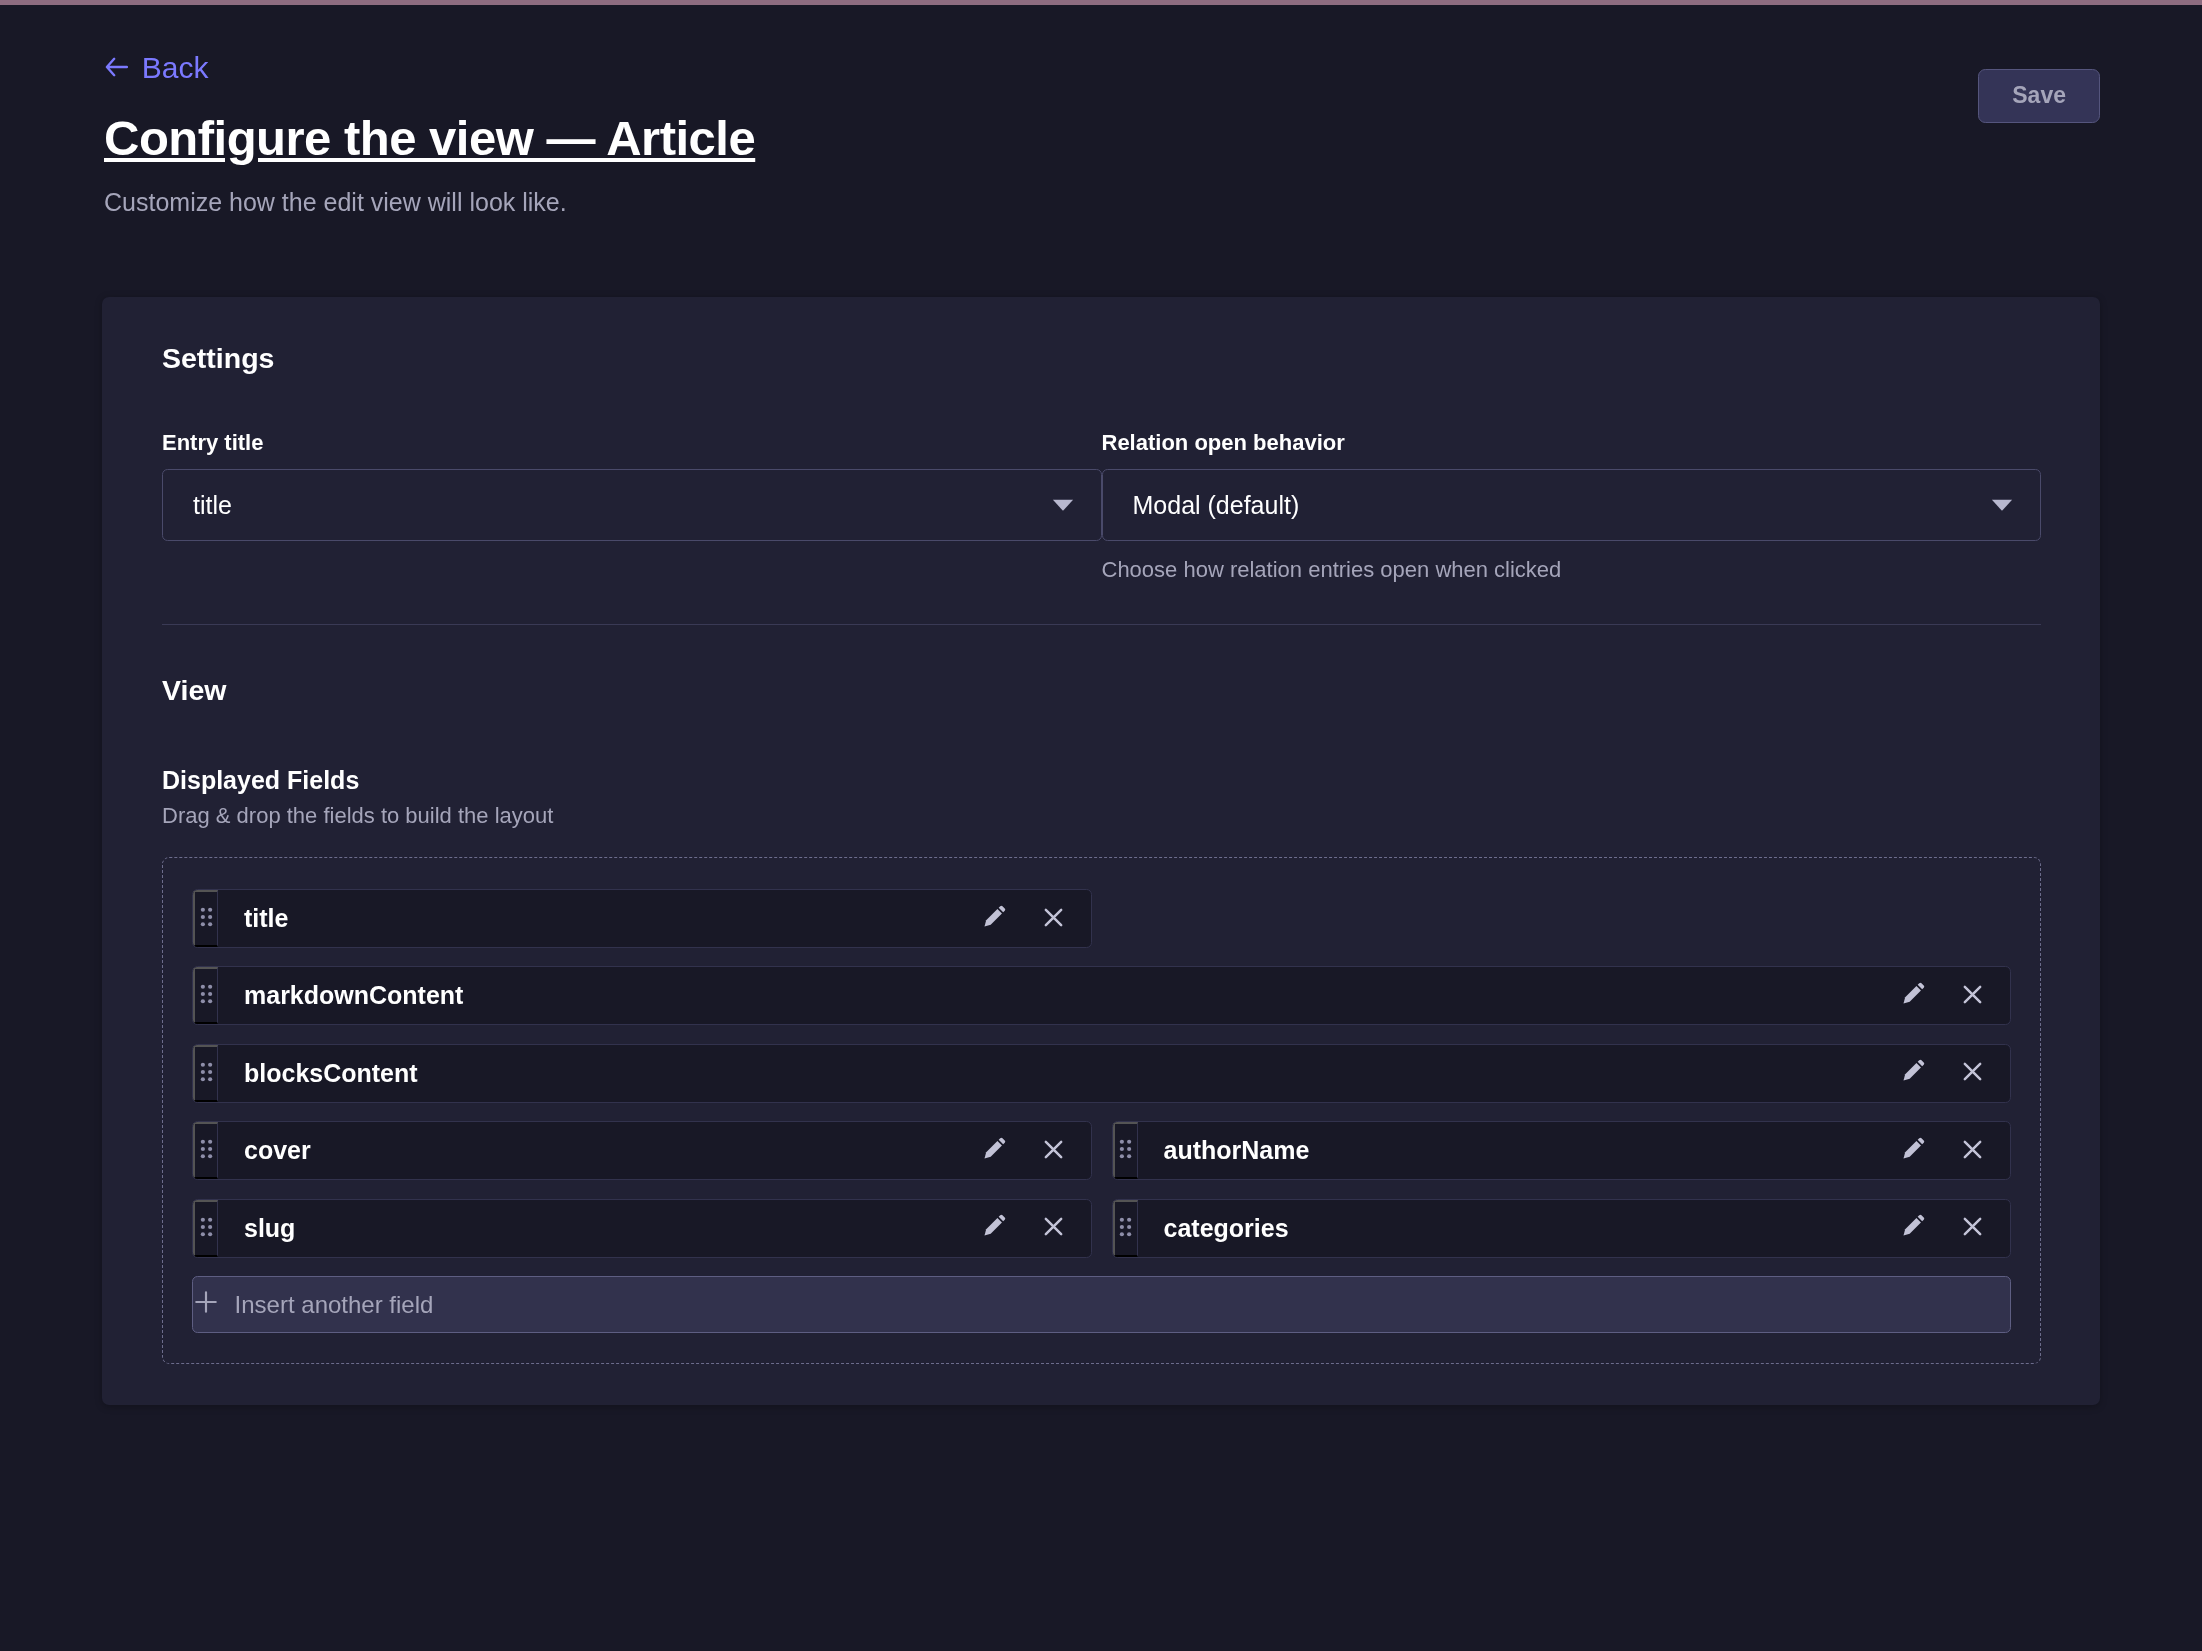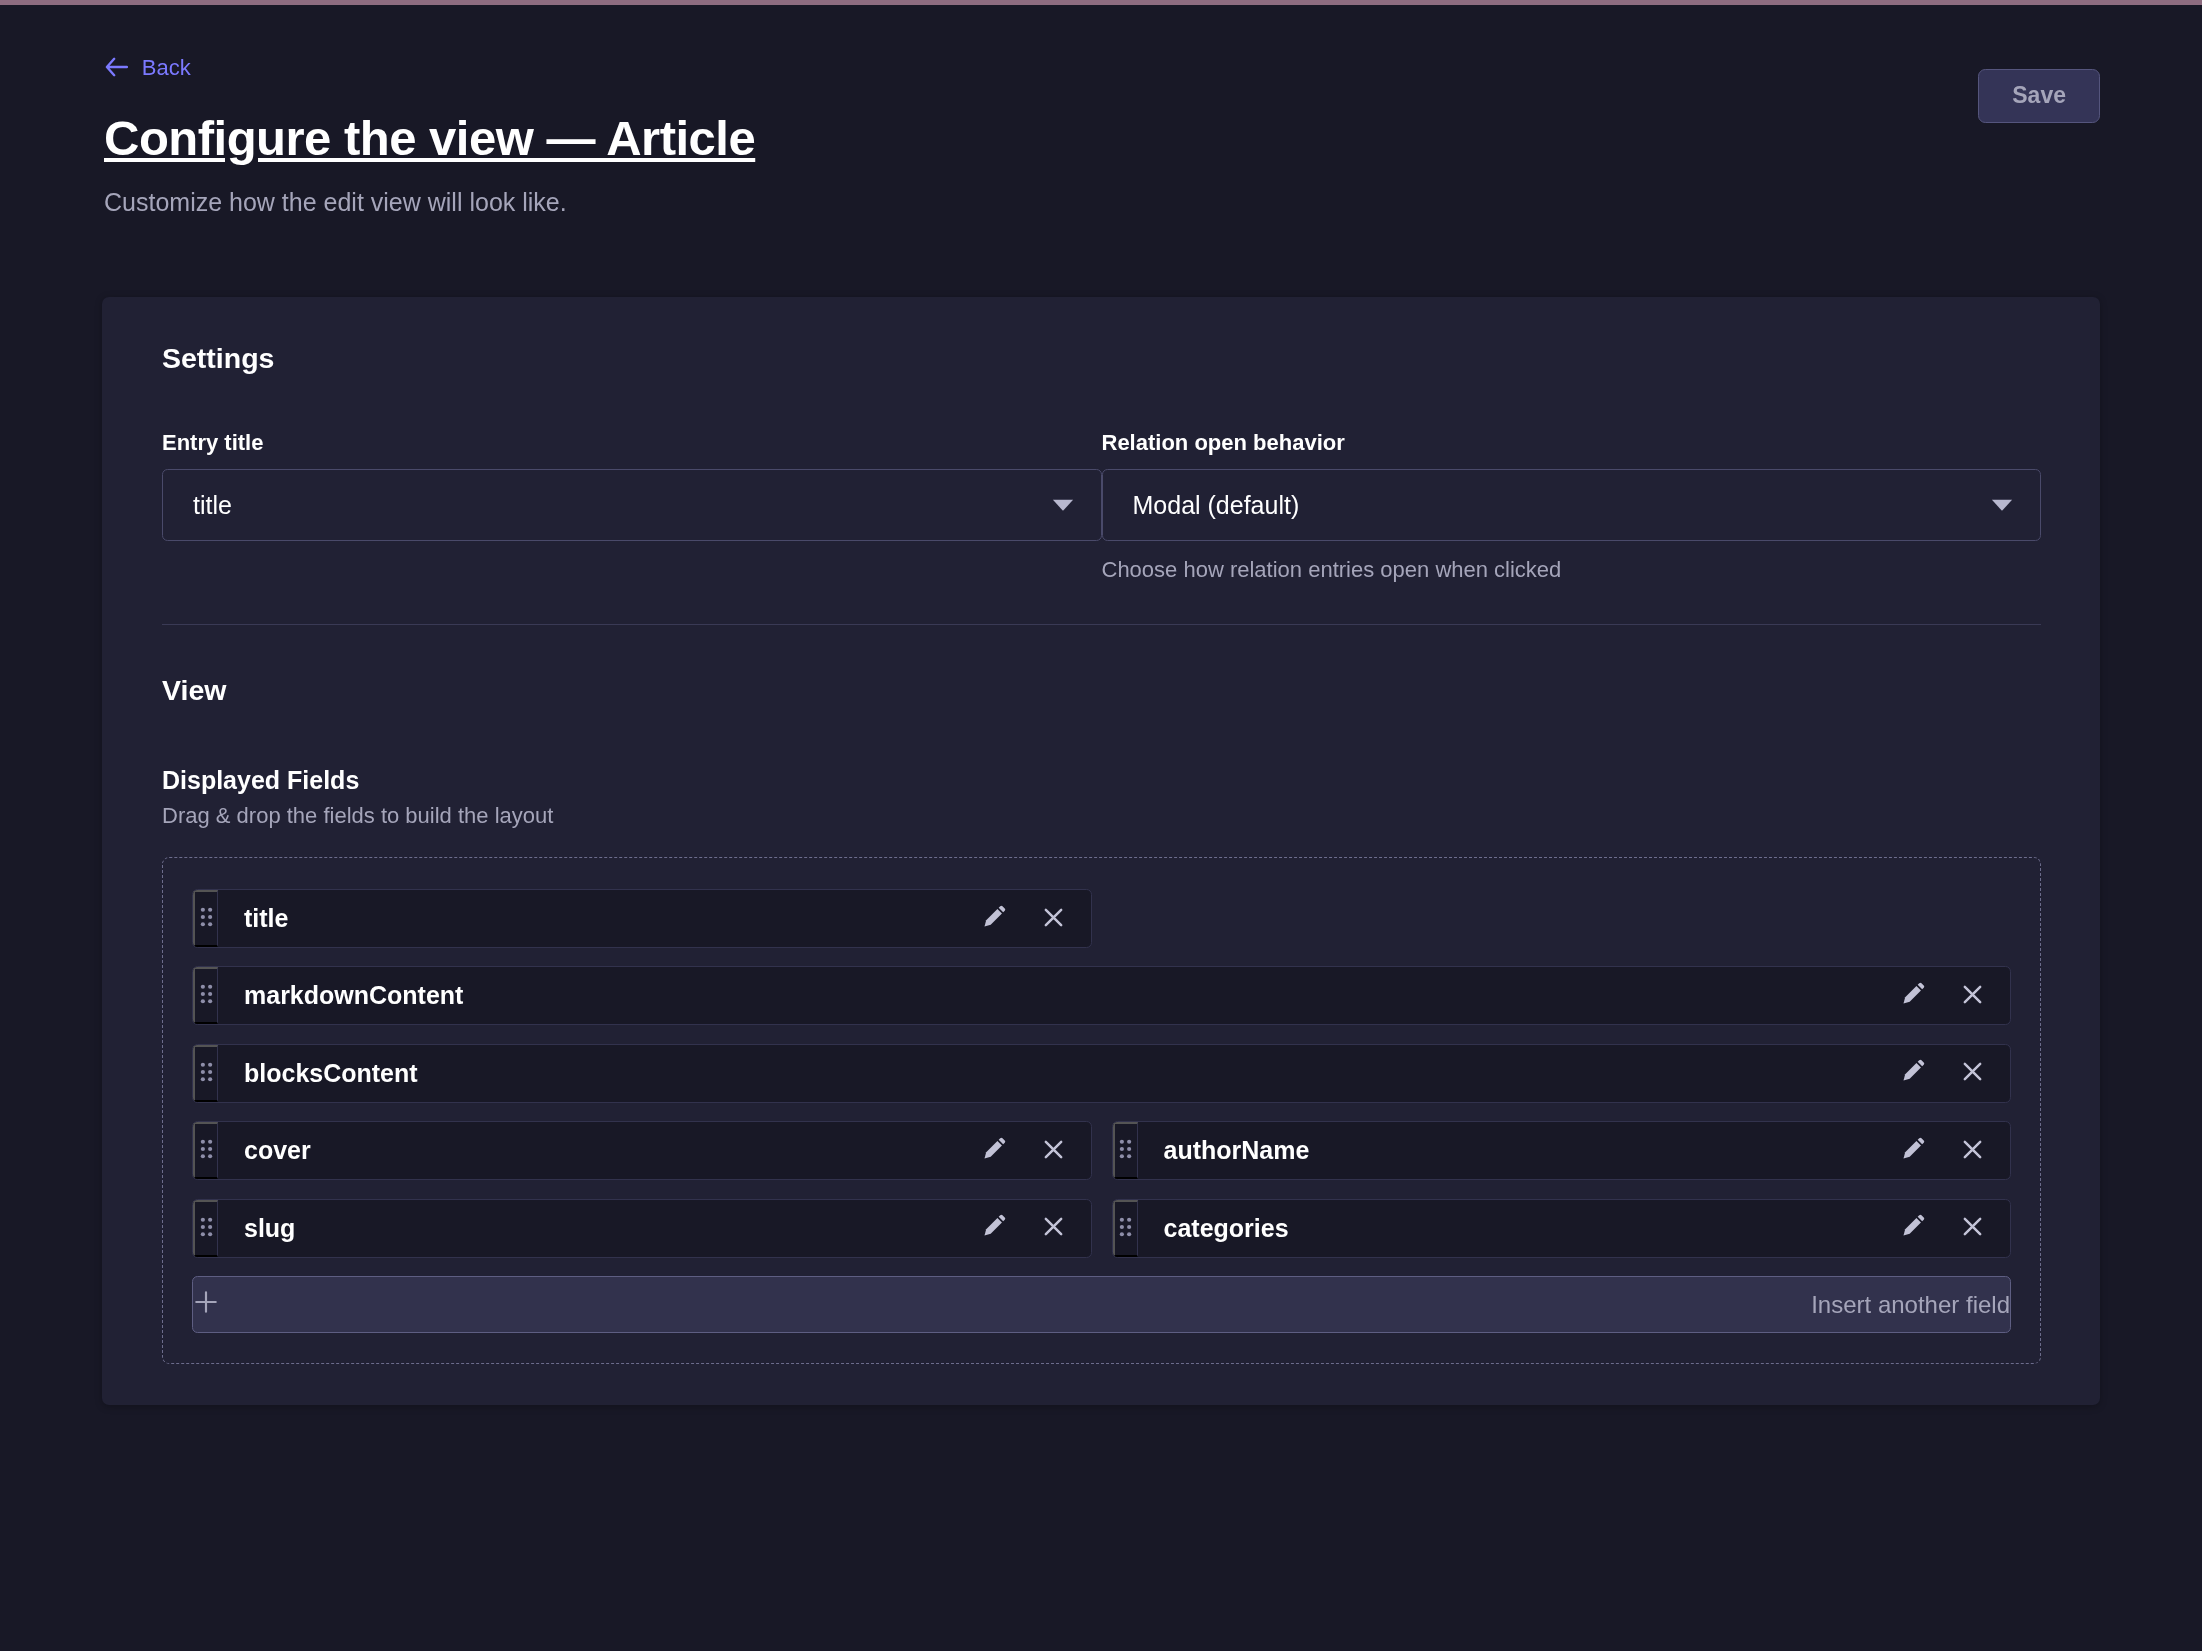--- a/index.html
+++ b/index.html
@@ -7,21 +7,21 @@
     width: 2202px; height: 1651px;
     background: #181826;
     font-family: "Liberation Sans", sans-serif;
     overflow: hidden;
   }
   .topbar { width: 100%; height: 4.6px; background: #8d6c80; }
 
   .header { position: relative; padding: 49px 102px 0 104px; }
   .back-link {
     display: inline-flex; align-items: center; gap: 13.8px;
-    color: #7b79ff; font-size: 22px; line-height: 27.5px;
+    color: #7b79ff; font-size: 30px; line-height: 27.5px;
     text-decoration: none; cursor: pointer;
   }
   .back-link svg { display: block; }
   .page-title {
     margin-top: 29px;
     color: #ffffff; font-size: 49px; font-weight: 700; line-height: 57px;
     letter-spacing: -0.5px;
     text-decoration: underline;
   }
   .page-subtitle {
@@ -103,21 +103,21 @@
   .cell-actions {
     display: flex; align-items: center; gap: 35px; padding-right: 26px;
   }
   .icon-btn {
     background: none; border: none; padding: 0; cursor: pointer;
     display: inline-flex; align-items: center; justify-content: center;
   }
   .insert-button {
     width: 100%; height: 57px;
     background: #32324d; border: 0.9px solid #5e5e82; border-radius: 5.5px;
-    display: flex; align-items: center; justify-content: space-between; gap: 15.6px;
+    display: flex; align-items: center; justify-content: flex-start; gap: 15.6px;
     color: #a5a5ba; font-size: 24px; font-weight: 400;
     font-family: "Liberation Sans", sans-serif;
     cursor: pointer;
   }
 </style>
 </head>
 <body>
 
 <div class="topbar"></div>
 

